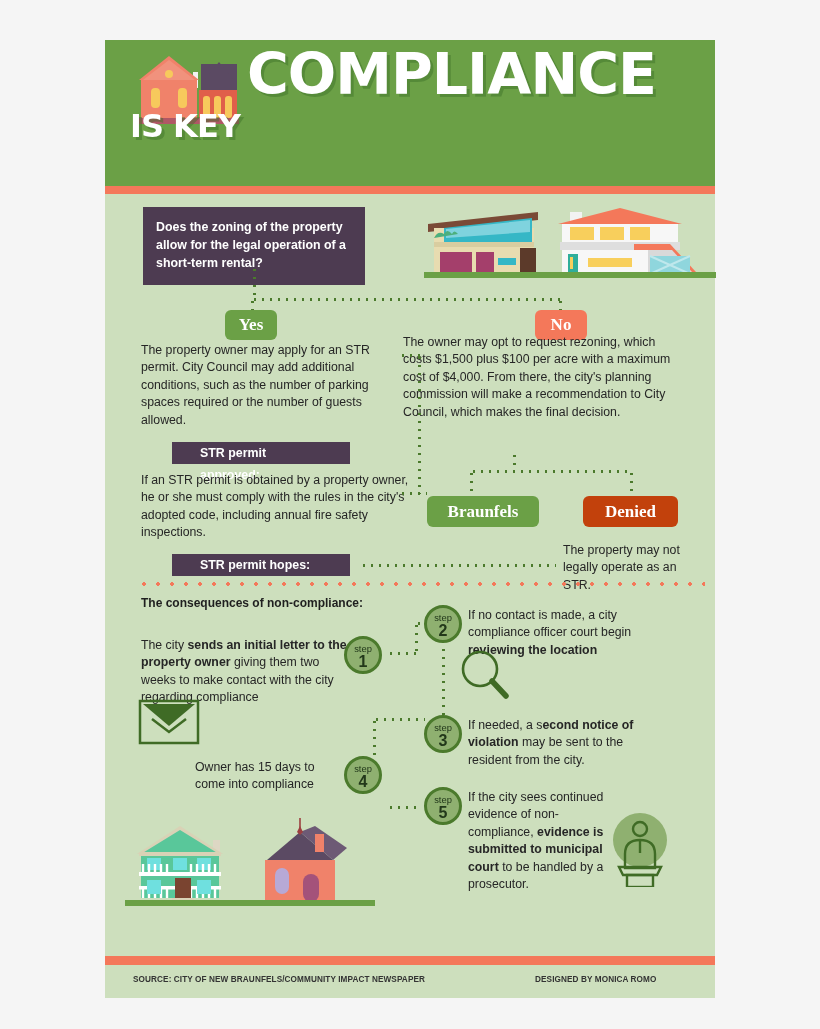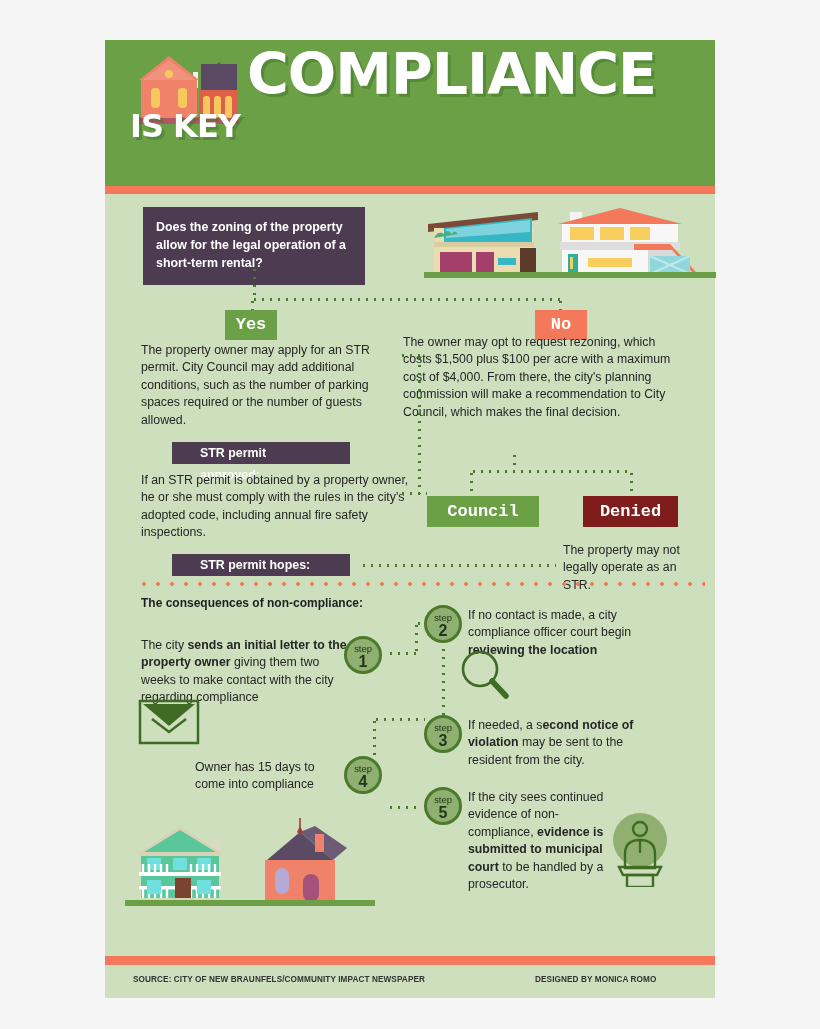--- a/index.html
+++ b/index.html
@@ -46,30 +46,31 @@
     position:absolute;left:28px;top:13px;width:222px;
     background:#4d3b51;color:#ffffff;
     padding:11px 13px 13px 13px;
     font-size:12.4px;line-height:18px;font-weight:bold;
     box-sizing:border-box;
   }
   .top-houses{position:absolute;left:305px;top:8px;width:300px;height:80px;}
 
   .tag{
     position:absolute;color:#ffffff;font-weight:bold;text-align:center;
-    font-family:Liberation Mono, monospace;
+    font-family:Liberation Serif, serif;
+    border-radius:6px;
   }
   .tag-yes{left:110px;top:116px;width:52px;height:30px;line-height:30px;
            background:#6ba046;font-size:17px;}
   .tag-no{left:420px;top:116px;width:52px;height:30px;line-height:30px;
           background:#f4785a;font-size:17px;}
   .tag-approved{left:312px;top:302px;width:112px;height:31px;line-height:31px;
                 background:#6ba046;font-size:17px;}
   .tag-denied{left:468px;top:302px;width:95px;height:31px;line-height:31px;
-              background:#7f1d1d;font-size:17px;}
+              background:#c2410c;font-size:17px;}
 
   .para{position:absolute;font-size:12.3px;line-height:17.4px;color:#262626;}
   .p-yes{left:26px;top:148px;width:258px;}
   .p-no{left:288px;top:140px;width:275px;}
   .p-approved{left:26px;top:278px;width:268px;}
   .p-notlegal{left:448px;top:348px;width:122px;}
 
   .plabel{
     position:absolute;background:#4d3b51;color:#ffffff;font-weight:bold;
     font-size:12.4px;height:22px;line-height:22px;padding:0 28px;
@@ -212,21 +213,21 @@
 
     <div class="dot-h" style="left:284px;top:160px;width:22px;"></div>
     <div class="dot-v" style="left:303px;top:160px;height:140px;"></div>
     <div class="dot-h" style="left:284px;top:298px;width:28px;"></div>
 
     <div class="dot-v" style="left:398px;top:258px;height:18px;"></div>
     <div class="dot-h" style="left:355px;top:276px;width:162px;"></div>
     <div class="dot-v" style="left:355px;top:276px;height:26px;"></div>
     <div class="dot-v" style="left:515px;top:276px;height:26px;"></div>
 
-    <div class="tag tag-approved">Council</div>
+    <div class="tag tag-approved">Braunfels</div>
     <div class="tag tag-denied">Denied</div>
 
     <div class="dot-h" style="left:245px;top:370px;width:196px;"></div>
     <div class="para p-notlegal">The property may not legally operate as an STR.</div>
 
     <div class="dot-sep"></div>
 
     <div class="cons-title">The consequences of non-compliance:</div>
 
     <div class="dot-h" style="left:272px;top:458px;width:30px;"></div>

